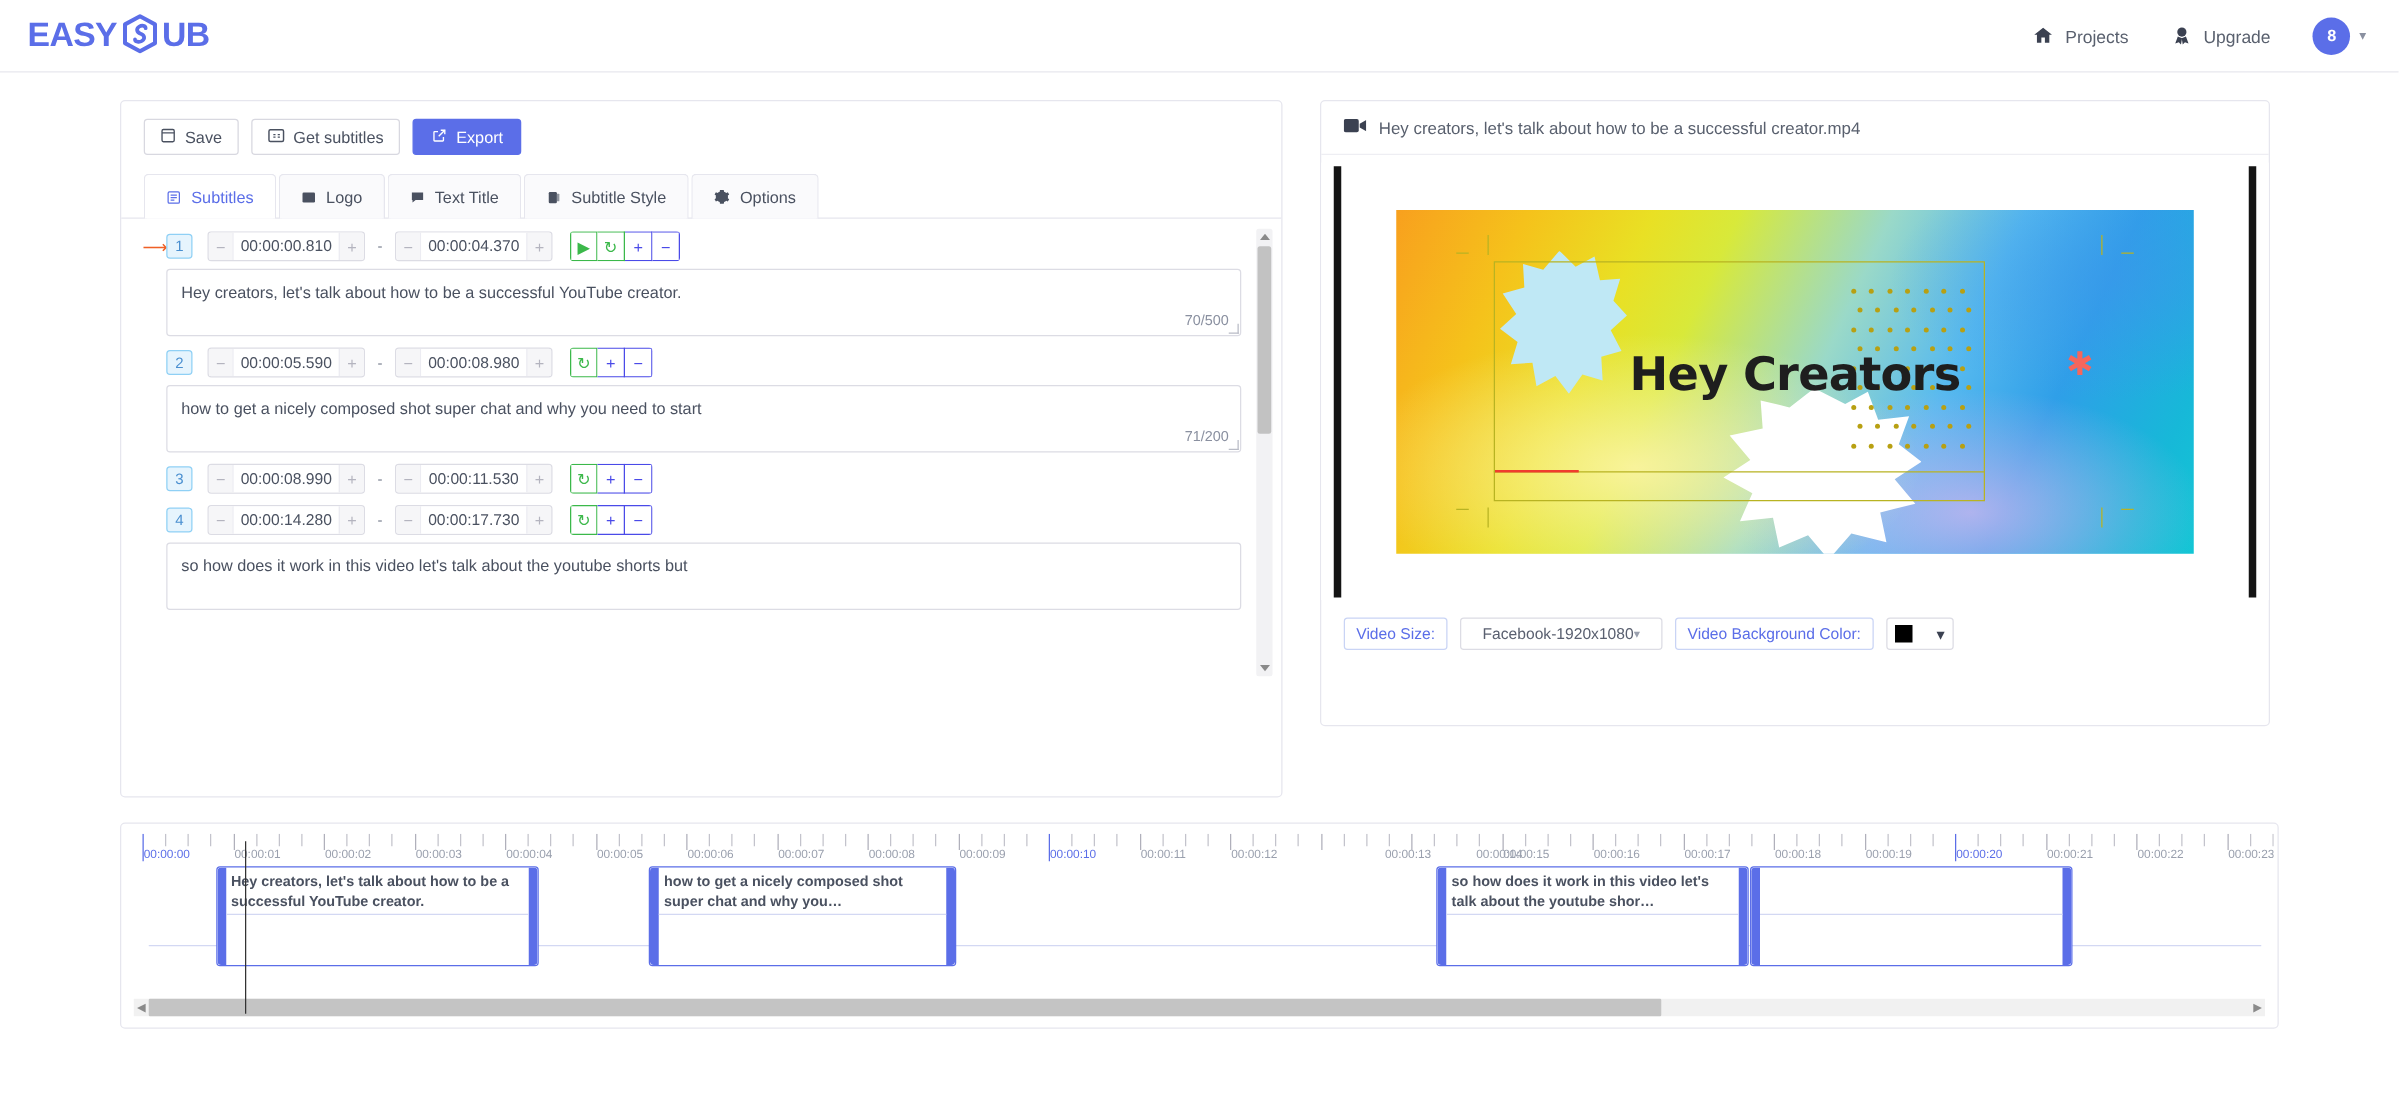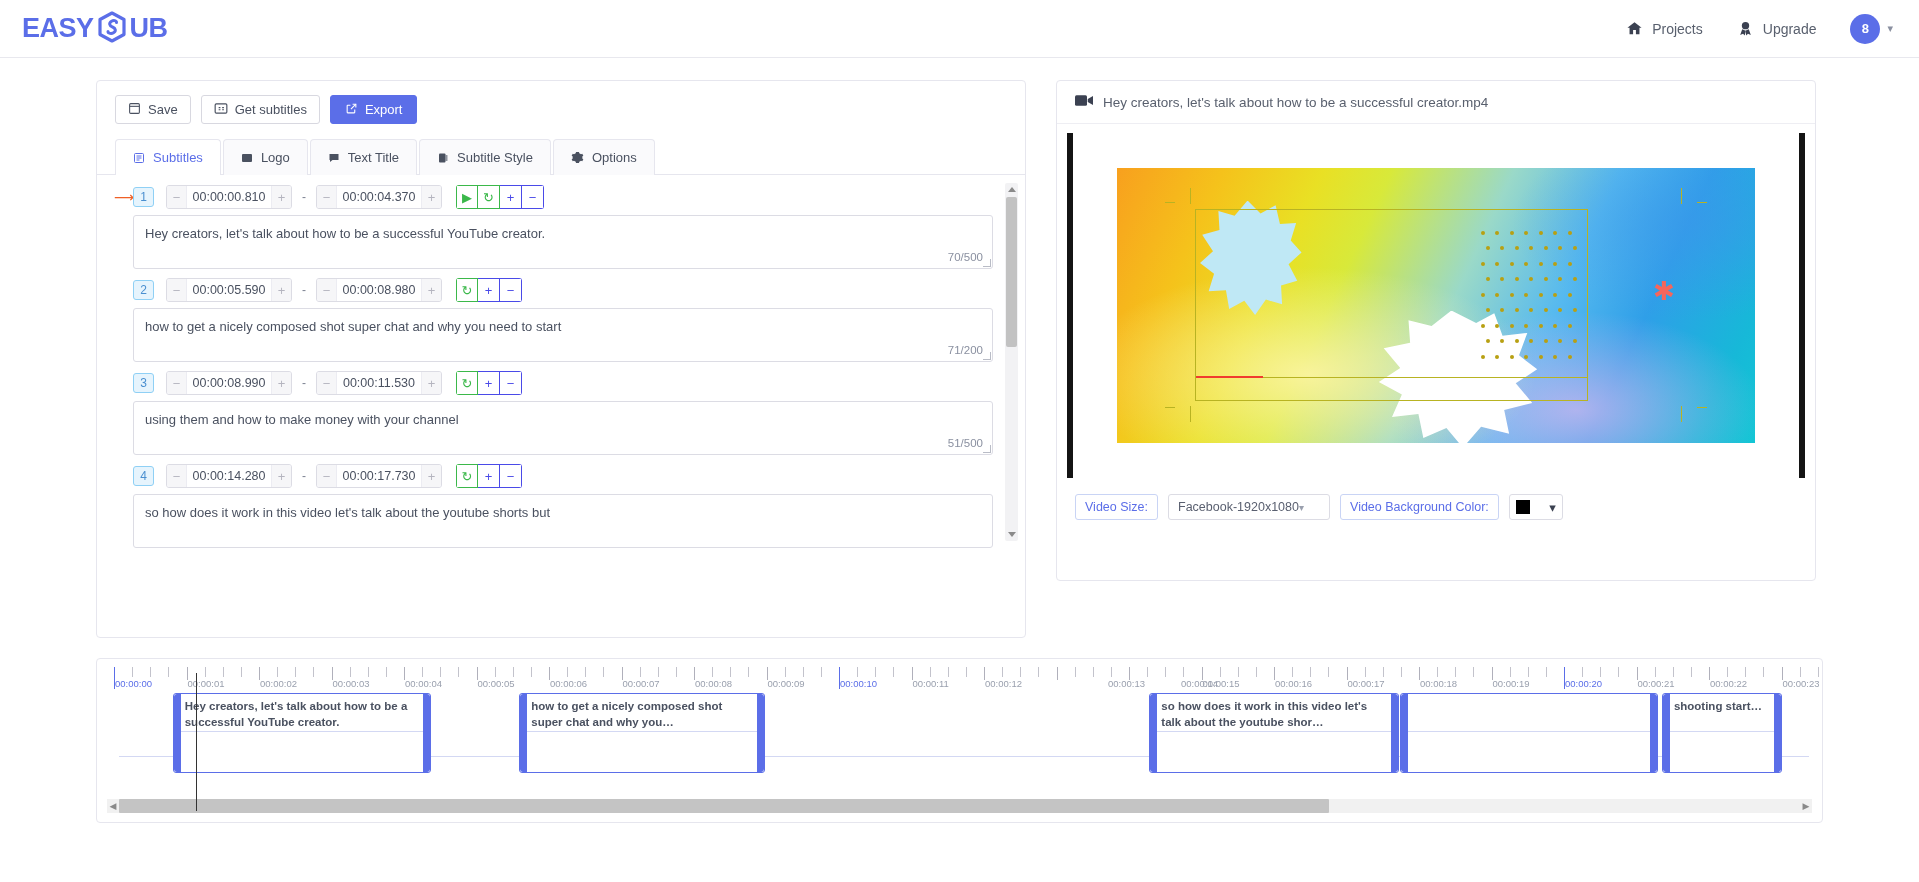--- a/index.html
+++ b/index.html
@@ -278,21 +278,21 @@
   .tagbox {
     height:26px; padding:0 9px;
     border:1px solid #c9d4f5; border-radius:3px;
     background:#fff; color:#5b6ee8; font-size:12.5px;
     display:flex; align-items:center;
   }
   .select {
     height:26px; min-width:162px;
     border:1px solid #dcdce4; border-radius:3px;
     background:#fff; color:#5a6070; font-size:12.5px;
-    display:flex; align-items:center; justify-content:flex-start;
+    display:flex; align-items:center; justify-content:center;
     padding:0 9px; cursor:pointer;
   }
   .select .sv { color:#5a6070; }
   .select .sc { color:#9aa0ae; font-size:10px; }
   .color-select {
     height:26px; width:54px;
     border:1px solid #dcdce4; border-radius:3px;
     background:#fff;
     display:flex; align-items:center; justify-content:space-between;
     padding:0 6px; cursor:pointer;
@@ -562,25 +562,20 @@
               <div class="spin">
                 <div class="spin-btn l">−</div>
                 <div class="spin-val">00:00:11.530</div>
                 <div class="spin-btn r">+</div>
               </div>
               <div class="ctrl-group">
                 <div class="ctrl green">↻</div>
                 <div class="ctrl blue">+</div>
                 <div class="ctrl blue">−</div>
               </div>
-            </div>
-            <div class="sub-text">
-              <span>using them and how to make money with your channel</span>
-              <span class="counter">51/500</span>
-              <span class="resize-grip"></span>
             </div>
           </div>
 
           <div class="sub-item">
             <div class="sub-head">
               <div class="arrow-cue"></div>
               <div class="idx">4</div>
               <div class="spin">
                 <div class="spin-btn l">−</div>
                 <div class="spin-val">00:00:14.280</div>
@@ -707,20 +702,21 @@
                 <span class="dot" style="left: 0px; top: 124px;"></span>
                 <span class="dot" style="left: 14.5px; top: 124px;"></span>
                 <span class="dot" style="left: 29px; top: 124px;"></span>
                 <span class="dot" style="left: 43.5px; top: 124px;"></span>
                 <span class="dot" style="left: 58px; top: 124px;"></span>
                 <span class="dot" style="left: 72.5px; top: 124px;"></span>
                 <span class="dot" style="left: 87px; top: 124px;"></span>
               </div>
             <div class="sparkle">✱</div>
 
+            <div class="hey-creators">Hey Creators</div>
 
           </div>
         </div>
       </div>
 
       <div class="preview-controls">
         <div class="tagbox">Video Size:</div>
         <div class="select">
           <span class="sv">Facebook-1920x1080</span>
           <span class="sc">▾</span>
@@ -874,26 +870,20 @@
           <span class="clip-handle l"></span>
           <span class="clip-handle r"></span>
           <span class="clip-text">so how does it work in this video let's talk about the youtube shor…</span>
           <span class="clip-div"></span>
         </div>
         <div class="clip" style="left: 1287.15px; width: 258.1px;">
           <span class="clip-handle l"></span>
           <span class="clip-handle r"></span>
           <span class="clip-div"></span>
         </div>
-        <div class="clip" style="left: 1548.88px; width: 119.625px;">
-          <span class="clip-handle l"></span>
-          <span class="clip-handle r"></span>
-          <span class="clip-text">shooting start…</span>
-          <span class="clip-div"></span>
-        </div>
       </div>
     <div class="playhead" id="playhead" style="left: 99.375px; top: 14px;"></div>
     <div class="hscroll">
       <span class="hs-arrow">◀</span>
       <span class="hs-track">
         <span class="hs-thumb" id="hsthumb" style="width: 72%;"></span>
       </span>
       <span class="hs-arrow">▶</span>
     </div>
   </div>

